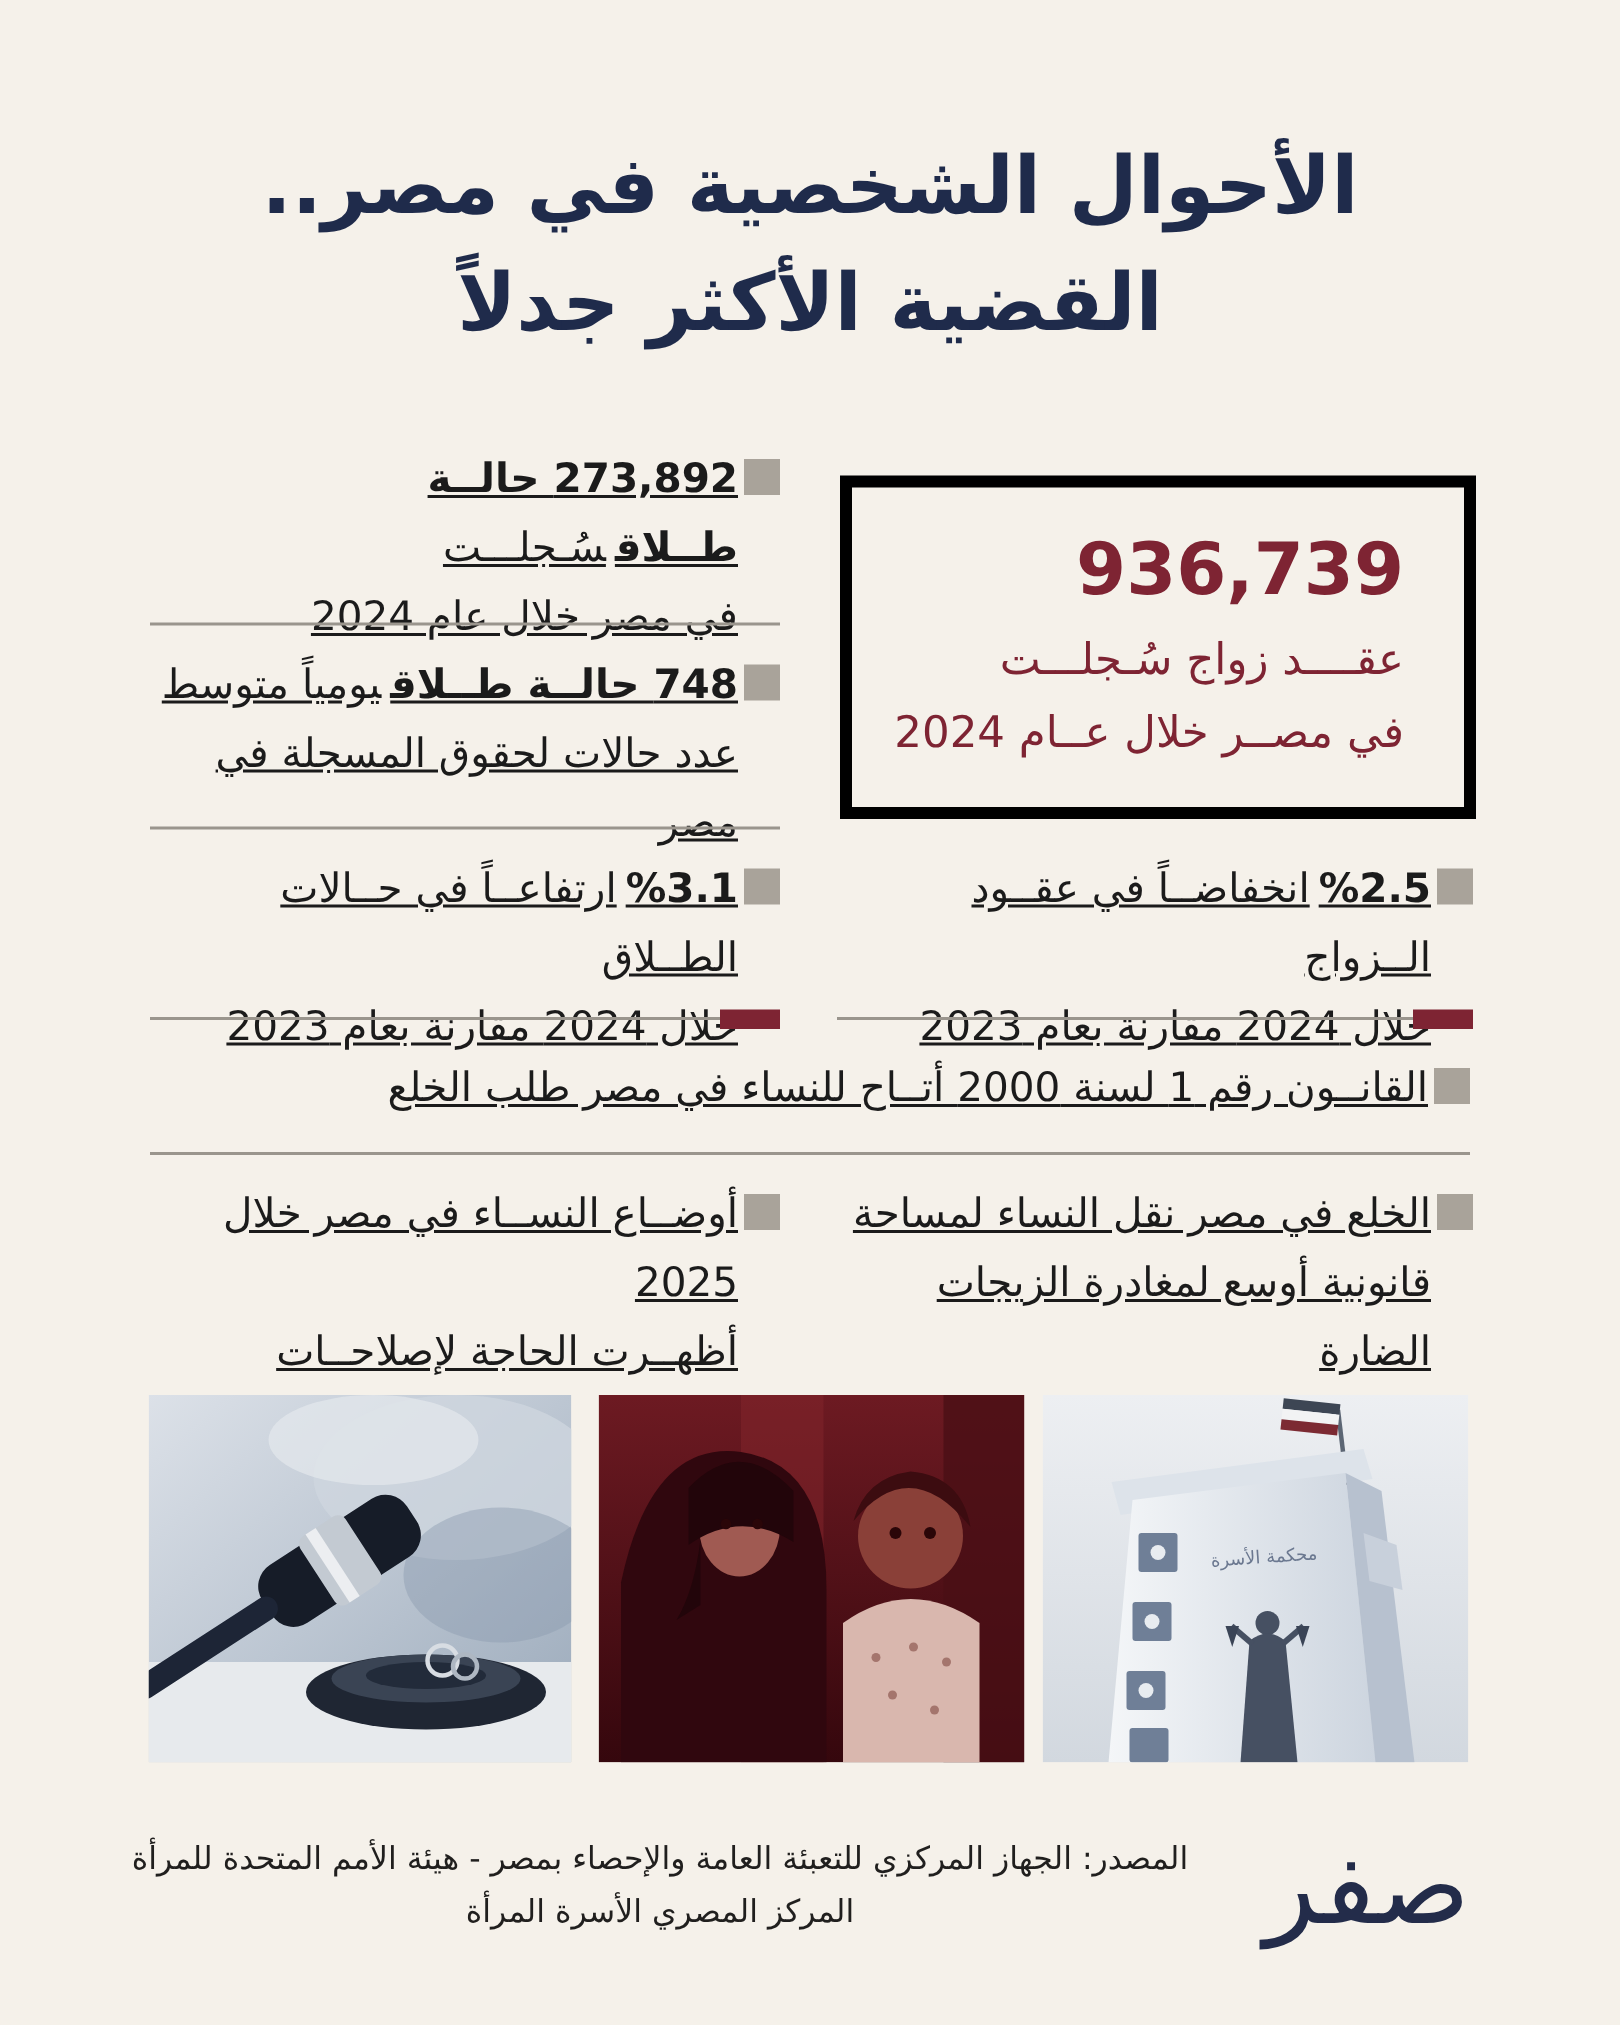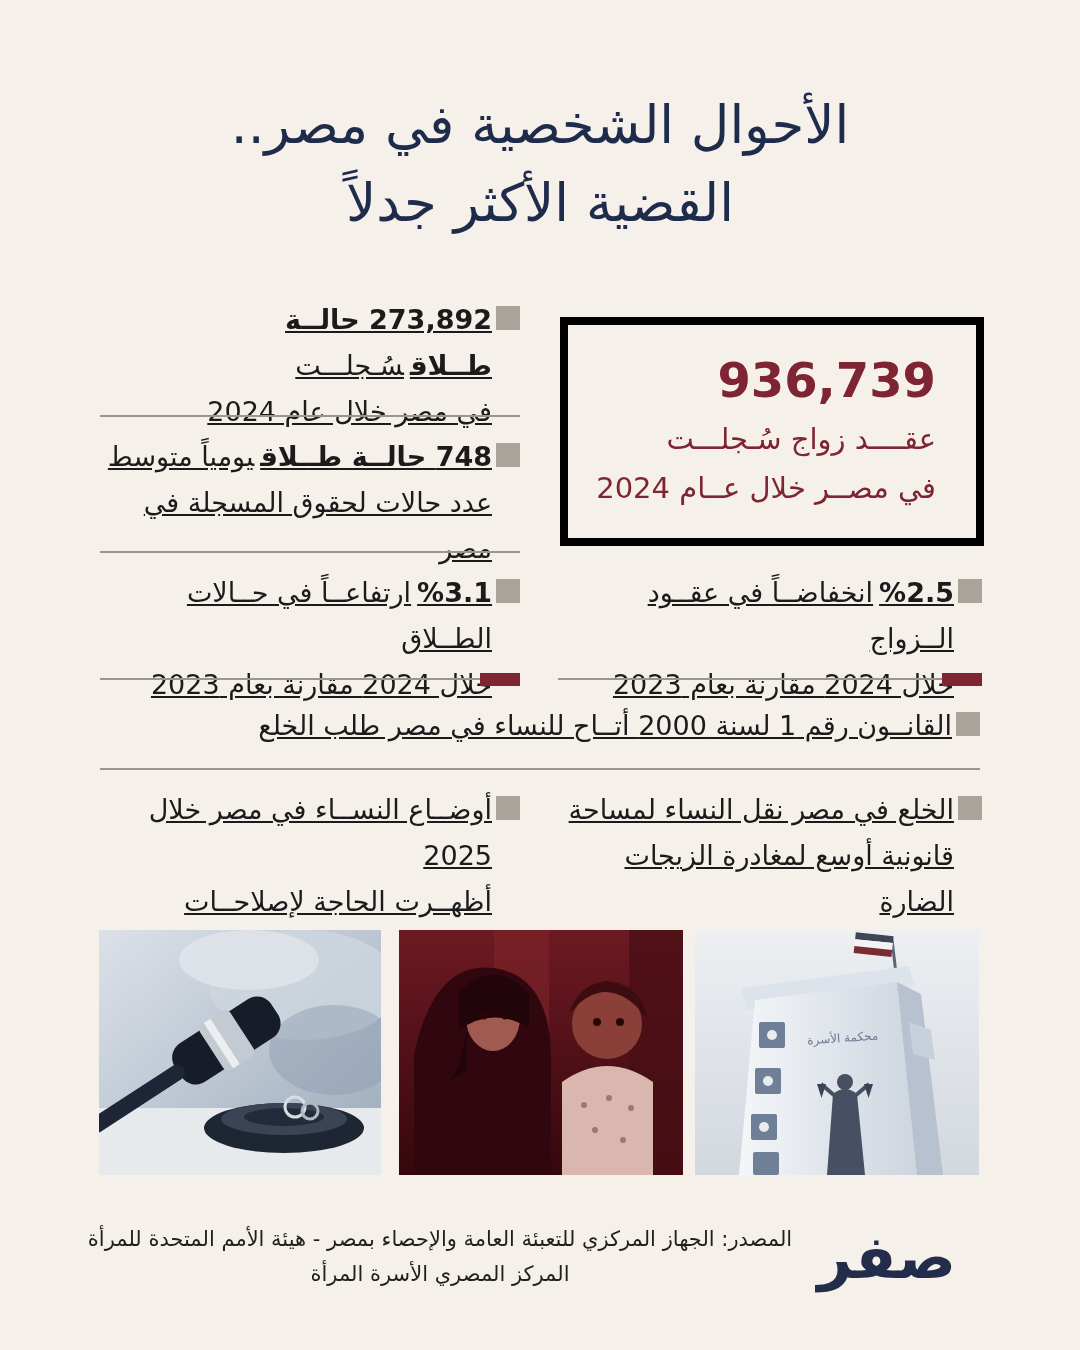--- a/index.html
+++ b/index.html
@@ -8,21 +8,21 @@
     position:relative; width:1080px; height:1350px; margin:0 auto;
     background:#f5f1ea; overflow:hidden;
     font-family:"DejaVu Sans", sans-serif; color:#1b1b1b;
     direction:rtl;
   }
   .abs{ position:absolute; }
 
   
   .title{
     top:86px; left:0; width:1080px; text-align:center;
-    color:#1f2b4b; font-weight:400; font-size:53px; line-height:78px;
+    color:#1f2b4b; font-weight:700; font-size:53px; line-height:78px;
   }
 
   
   .stat{ display:flex; column-gap:4px;text-decoration:underline; }
   .bullet{
     flex:0 0 auto; width:24px; height:24px; margin-top:9px;
     background:#a9a39a;
   }
   .stat-text{ flex:1; text-align:right; font-size:27px; line-height:46px; }
   .bold{ font-weight:700; margin-inline-end:6px; }
@@ -44,22 +44,22 @@
   
   .photo{ top:930px; height:245px; overflow:hidden; }
   .photo svg{ display:block; width:100%; height:100%; }
 
   
   .source{
     left:70px; top:1222px; width:740px; text-align:center;
     font-size:21px; line-height:35px; color:#201f1e;
   }
   .logo{
-    left:822px; top:1218px; width:134px; text-align:center;
-    color:#232c4a; font-weight:700; font-size:60px; line-height:78px;
+    left:846px; top:1218px; width:134px; text-align:center;
+    color:#232c4a; font-weight:400; font-size:72px; line-height:78px;
     letter-spacing:-2px;
   }
 </style>
 </head>
 <body>
 
 <div class="page">
 
   <div class="abs title">
     <div>الأحوال الشخصية في مصر..</div>

